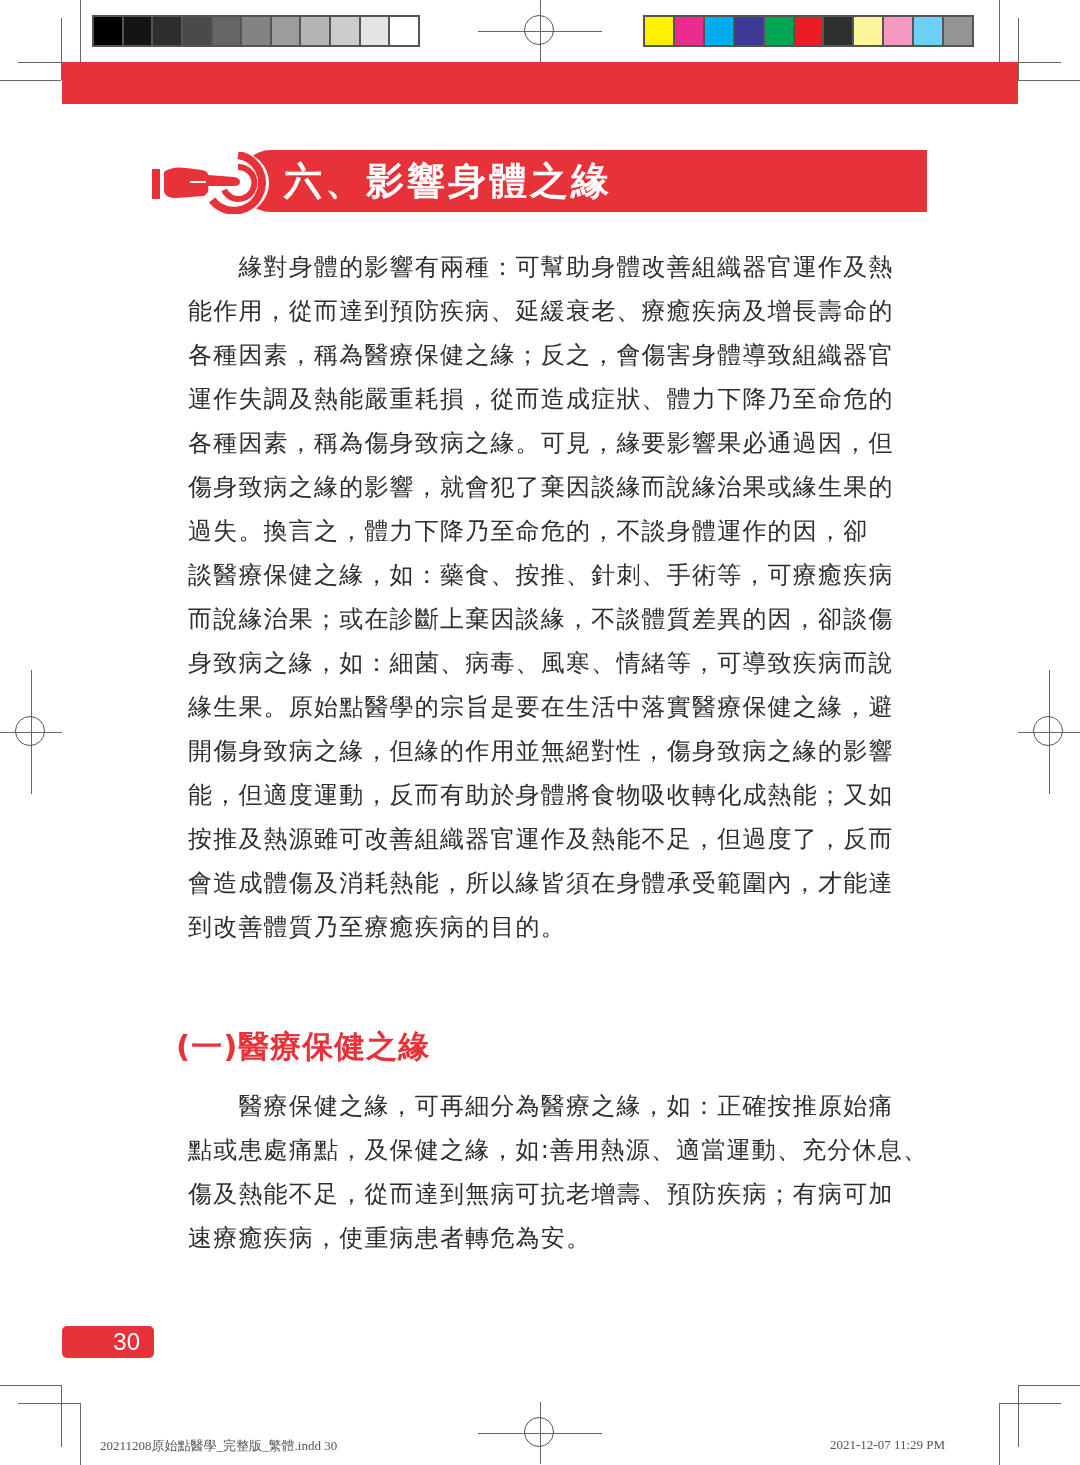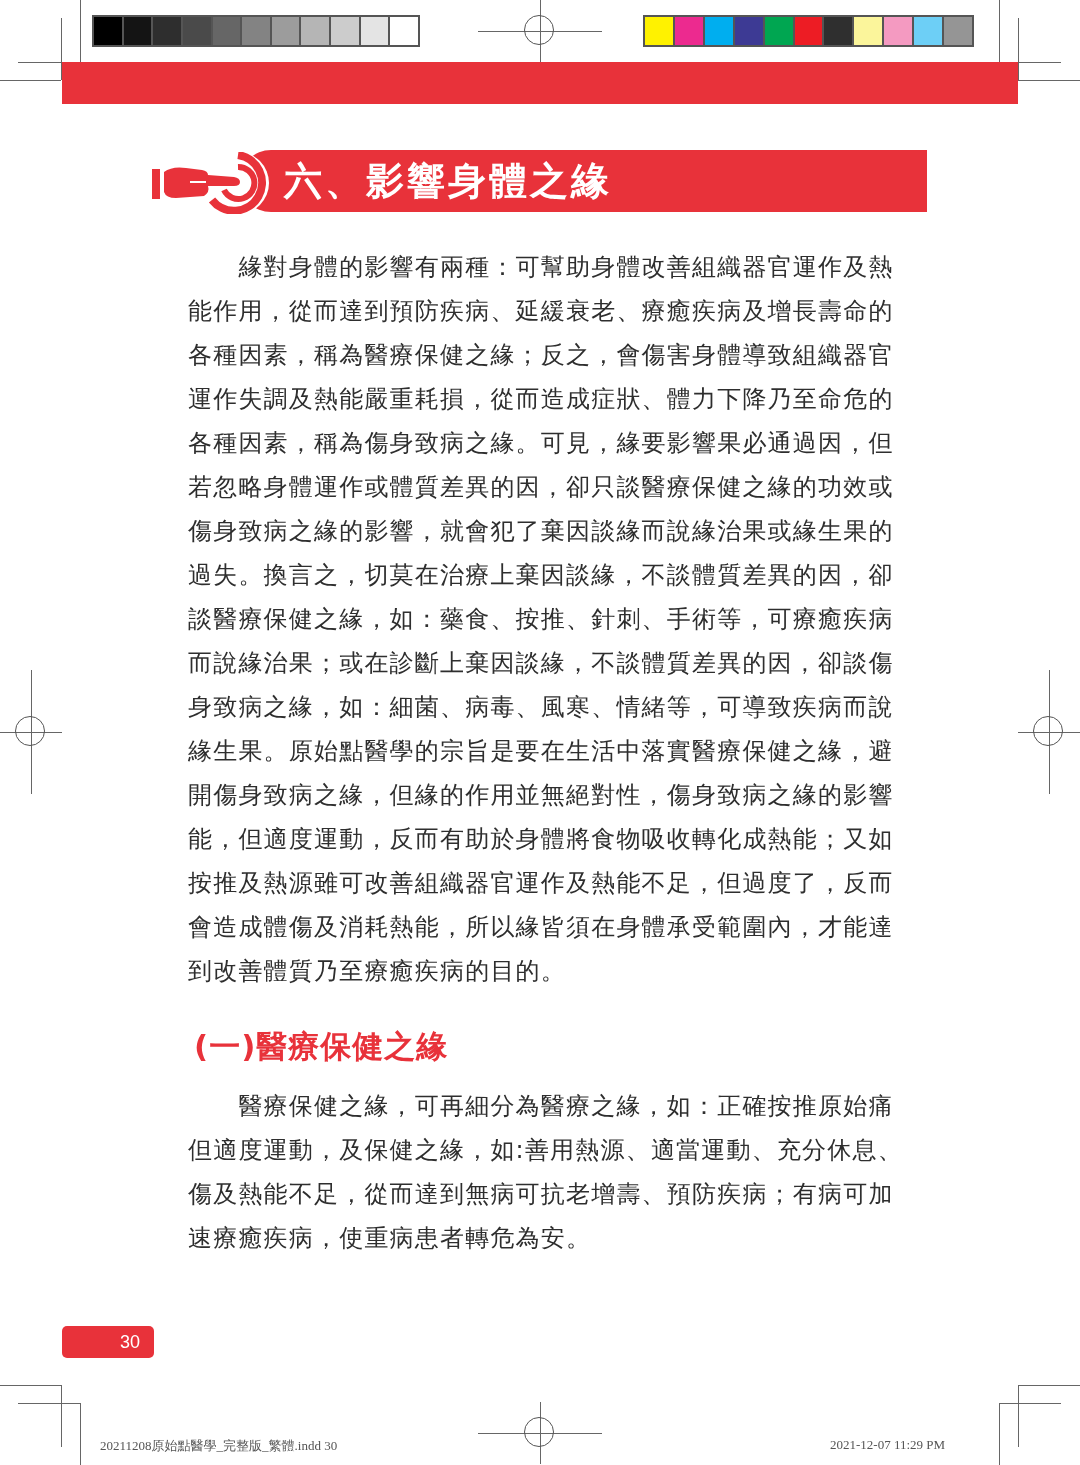--- a/index.html
+++ b/index.html
@@ -47,28 +47,28 @@
     .para {
       position: absolute; left: 188px; width: 722px;
       font-size: 24px; line-height: 44px; letter-spacing: 1.2px;
       color: #2e2e2e; text-align: justify;
     }
     .para .ln { display: block; white-space: nowrap; height: 44px; }
     #para-1 { top: 245px; }
     #para-2 { top: 1084px; }
 
     #subheading {
-      left: 194px; top: 1022px; font-size: 31px; font-weight: bold; color: #e8323a;
+      left: 176px; top: 1022px; font-size: 31px; font-weight: bold; color: #e8323a;
       letter-spacing: 1px; line-height: 48px;
     }
 
     
     #page-num {
       left: 62px; top: 1326px; width: 92px; height: 32px; background: #e8323a;
-      border-radius: 5px; color: #fff; font-size: 18px; line-height: 32px;
+      border-radius: 5px; color: #fff; font-size: 24px; line-height: 32px;
       text-align: right; padding-right: 14px; box-sizing: border-box;
       font-family: "Liberation Sans", sans-serif;
     }
 
     
     .slug {
       position: absolute; top: 1437px; font-size: 13px; color: #555;
       font-family: "Liberation Serif", serif;
     }
     #slug-file { left: 100px; }
@@ -163,38 +163,37 @@
   <path d="M40 30 L56 30" stroke="#ffffff" stroke-width="2"></path>
 </svg>
 <div id="title-text" class="abs">六、影響身體之緣</div>
 
 <div id="para-1" class="para">
   <span class="ln">　　緣對身體的影響有兩種：可幫助身體改善組織器官運作及熱</span>
   <span class="ln">能作用，從而達到預防疾病、延緩衰老、療癒疾病及增長壽命的</span>
   <span class="ln">各種因素，稱為醫療保健之緣；反之，會傷害身體導致組織器官</span>
   <span class="ln">運作失調及熱能嚴重耗損，從而造成症狀、體力下降乃至命危的</span>
   <span class="ln">各種因素，稱為傷身致病之緣。可見，緣要影響果必通過因，但</span>
-  <span class="ln">若忽略身體運作或體質差異的因，卻只談醫療保健之緣的功效或</span>
   <span class="ln">傷身致病之緣的影響，就會犯了棄因談緣而說緣治果或緣生果的</span>
-  <span class="ln">過失。換言之，切莫在治療上棄因談緣，不談體質差異的因，卻</span>
+  <span class="ln">過失。換言之，體力下降乃至命危的，不談身體運作的因，卻</span>
   <span class="ln">談醫療保健之緣，如：藥食、按推、針刺、手術等，可療癒疾病</span>
   <span class="ln">而說緣治果；或在診斷上棄因談緣，不談體質差異的因，卻談傷</span>
   <span class="ln">身致病之緣，如：細菌、病毒、風寒、情緒等，可導致疾病而說</span>
   <span class="ln">緣生果。原始點醫學的宗旨是要在生活中落實醫療保健之緣，避</span>
   <span class="ln">開傷身致病之緣，但緣的作用並無絕對性，傷身致病之緣的影響</span>
   <span class="ln">能，但適度運動，反而有助於身體將食物吸收轉化成熱能；又如</span>
   <span class="ln">按推及熱源雖可改善組織器官運作及熱能不足，但過度了，反而</span>
   <span class="ln">會造成體傷及消耗熱能，所以緣皆須在身體承受範圍內，才能達</span>
   <span class="ln">到改善體質乃至療癒疾病的目的。</span>
 </div>
 
 <div id="subheading" class="abs">(一)醫療保健之緣</div>
 
 <div id="para-2" class="para">
   <span class="ln">　　醫療保健之緣，可再細分為醫療之緣，如：正確按推原始痛</span>
-  <span class="ln">但適度運動，及保健之緣，如:善用熱源、適當運動、充分休息、</span>
+  <span class="ln">點或患處痛點，及保健之緣，如:善用熱源、適當運動、充分休息、</span>
   <span class="ln">傷及熱能不足，從而達到無病可抗老增壽、預防疾病；有病可加</span>
   <span class="ln">速療癒疾病，使重病患者轉危為安。</span>
 </div>
 
 <div id="page-num" class="abs">30</div>
 <div id="slug-file" class="slug">20211208原始點醫學_完整版_繁體.indd   30</div>
 <div id="slug-date" class="slug">2021-12-07   11:29 PM</div>
 
 </body></html>

